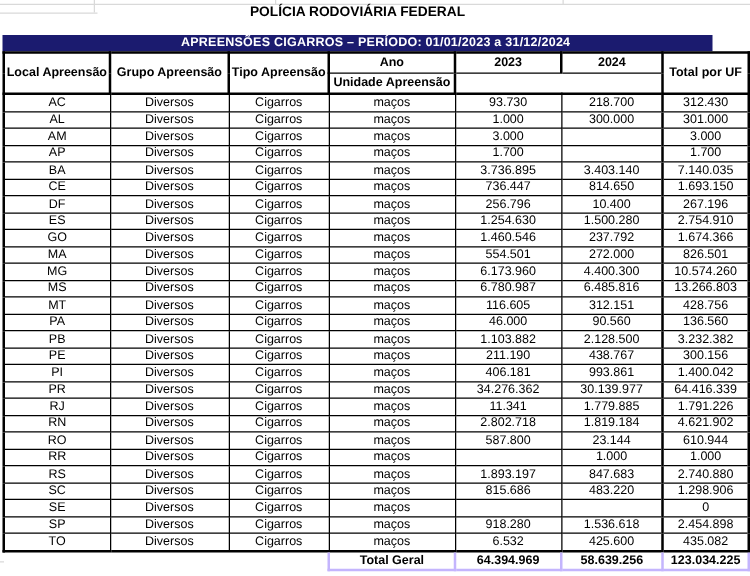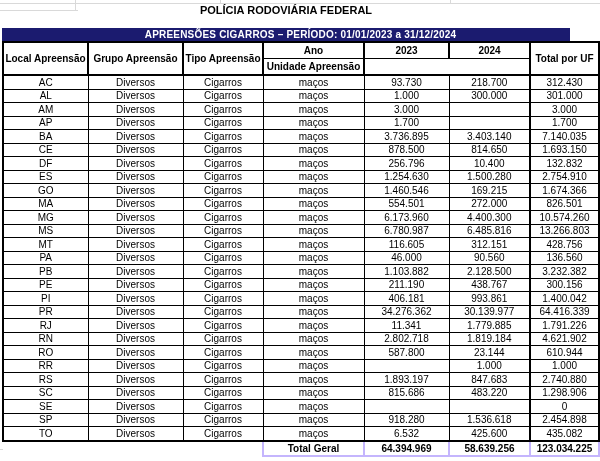--- a/index.html
+++ b/index.html
@@ -136,49 +136,49 @@
     <td>maços</td>
     <td>3.736.895</td>
     <td>3.403.140</td>
     <td>7.140.035</td>
   </tr>
           <tr>
     <td>CE</td>
     <td>Diversos</td>
     <td>Cigarros</td>
     <td>maços</td>
-    <td>878.500</td>
+    <td>736.447</td>
     <td>814.650</td>
     <td>1.693.150</td>
   </tr>
           <tr>
     <td>DF</td>
     <td>Diversos</td>
     <td>Cigarros</td>
     <td>maços</td>
     <td>256.796</td>
     <td>10.400</td>
-    <td>132.832</td>
+    <td>267.196</td>
   </tr>
           <tr>
     <td>ES</td>
     <td>Diversos</td>
     <td>Cigarros</td>
     <td>maços</td>
     <td>1.254.630</td>
     <td>1.500.280</td>
     <td>2.754.910</td>
   </tr>
           <tr>
     <td>GO</td>
     <td>Diversos</td>
     <td>Cigarros</td>
     <td>maços</td>
     <td>1.460.546</td>
-    <td>169.215</td>
+    <td>237.792</td>
     <td>1.674.366</td>
   </tr>
           <tr>
     <td>MA</td>
     <td>Diversos</td>
     <td>Cigarros</td>
     <td>maços</td>
     <td>554.501</td>
     <td>272.000</td>
     <td>826.501</td>

